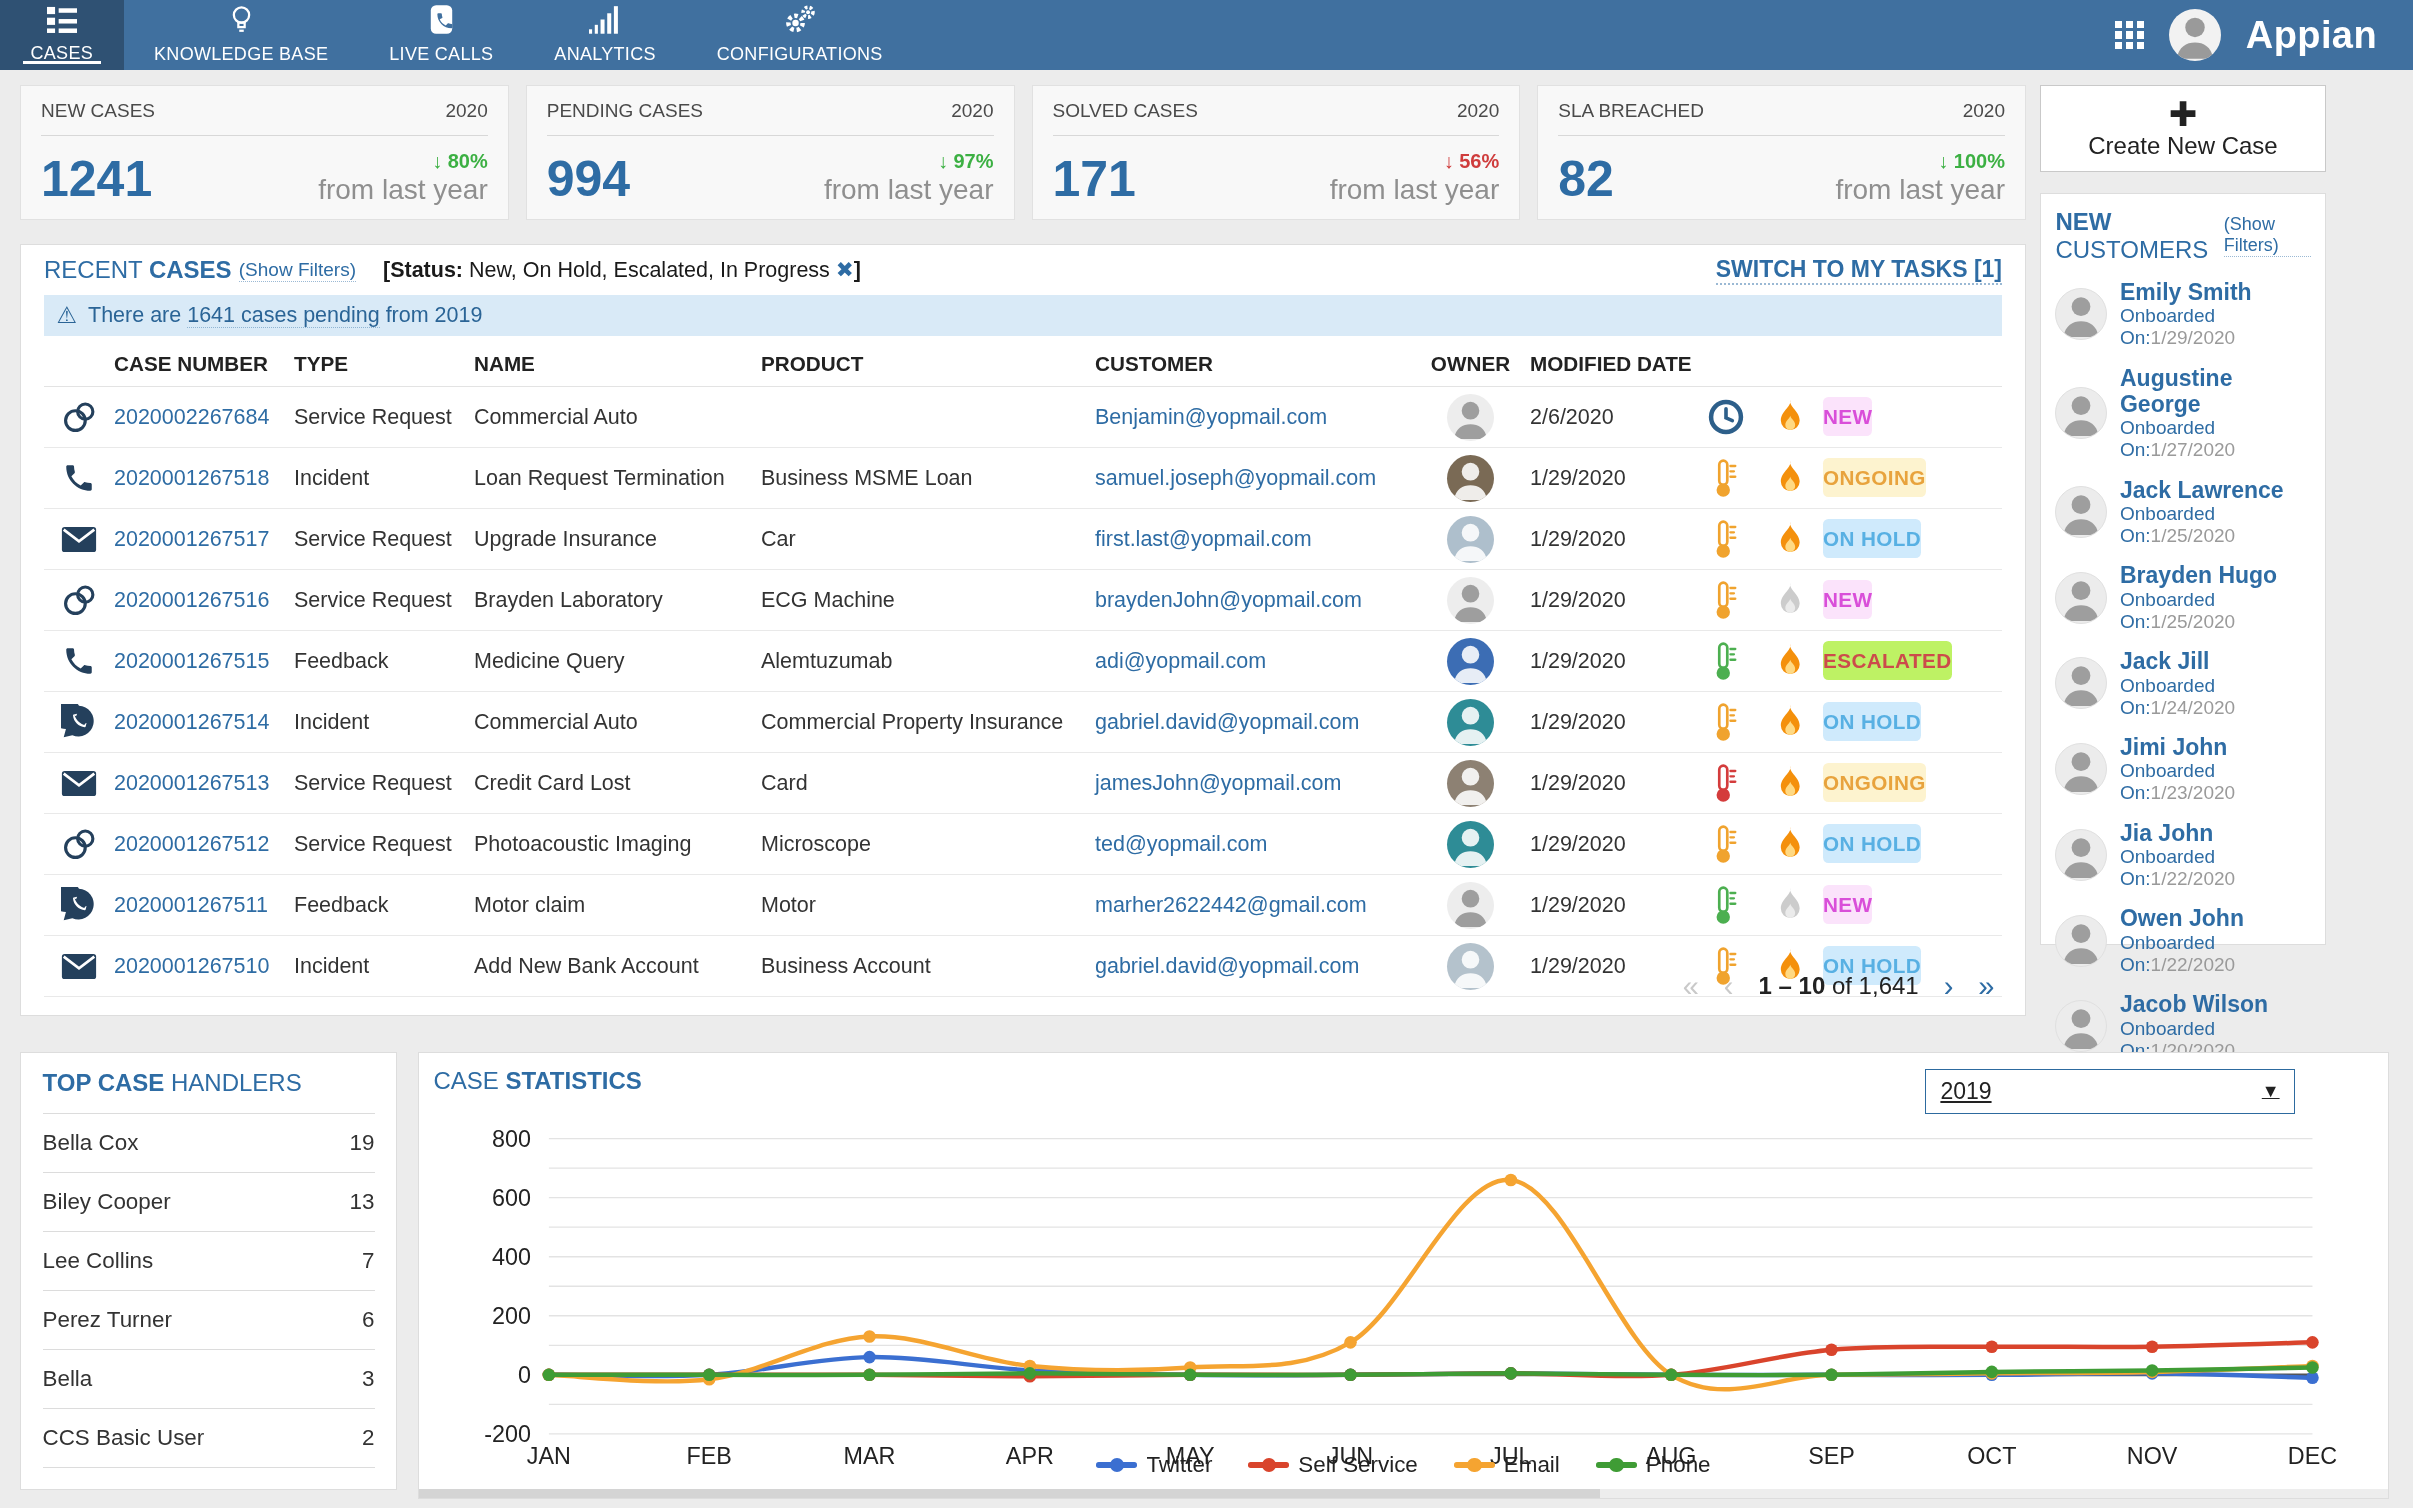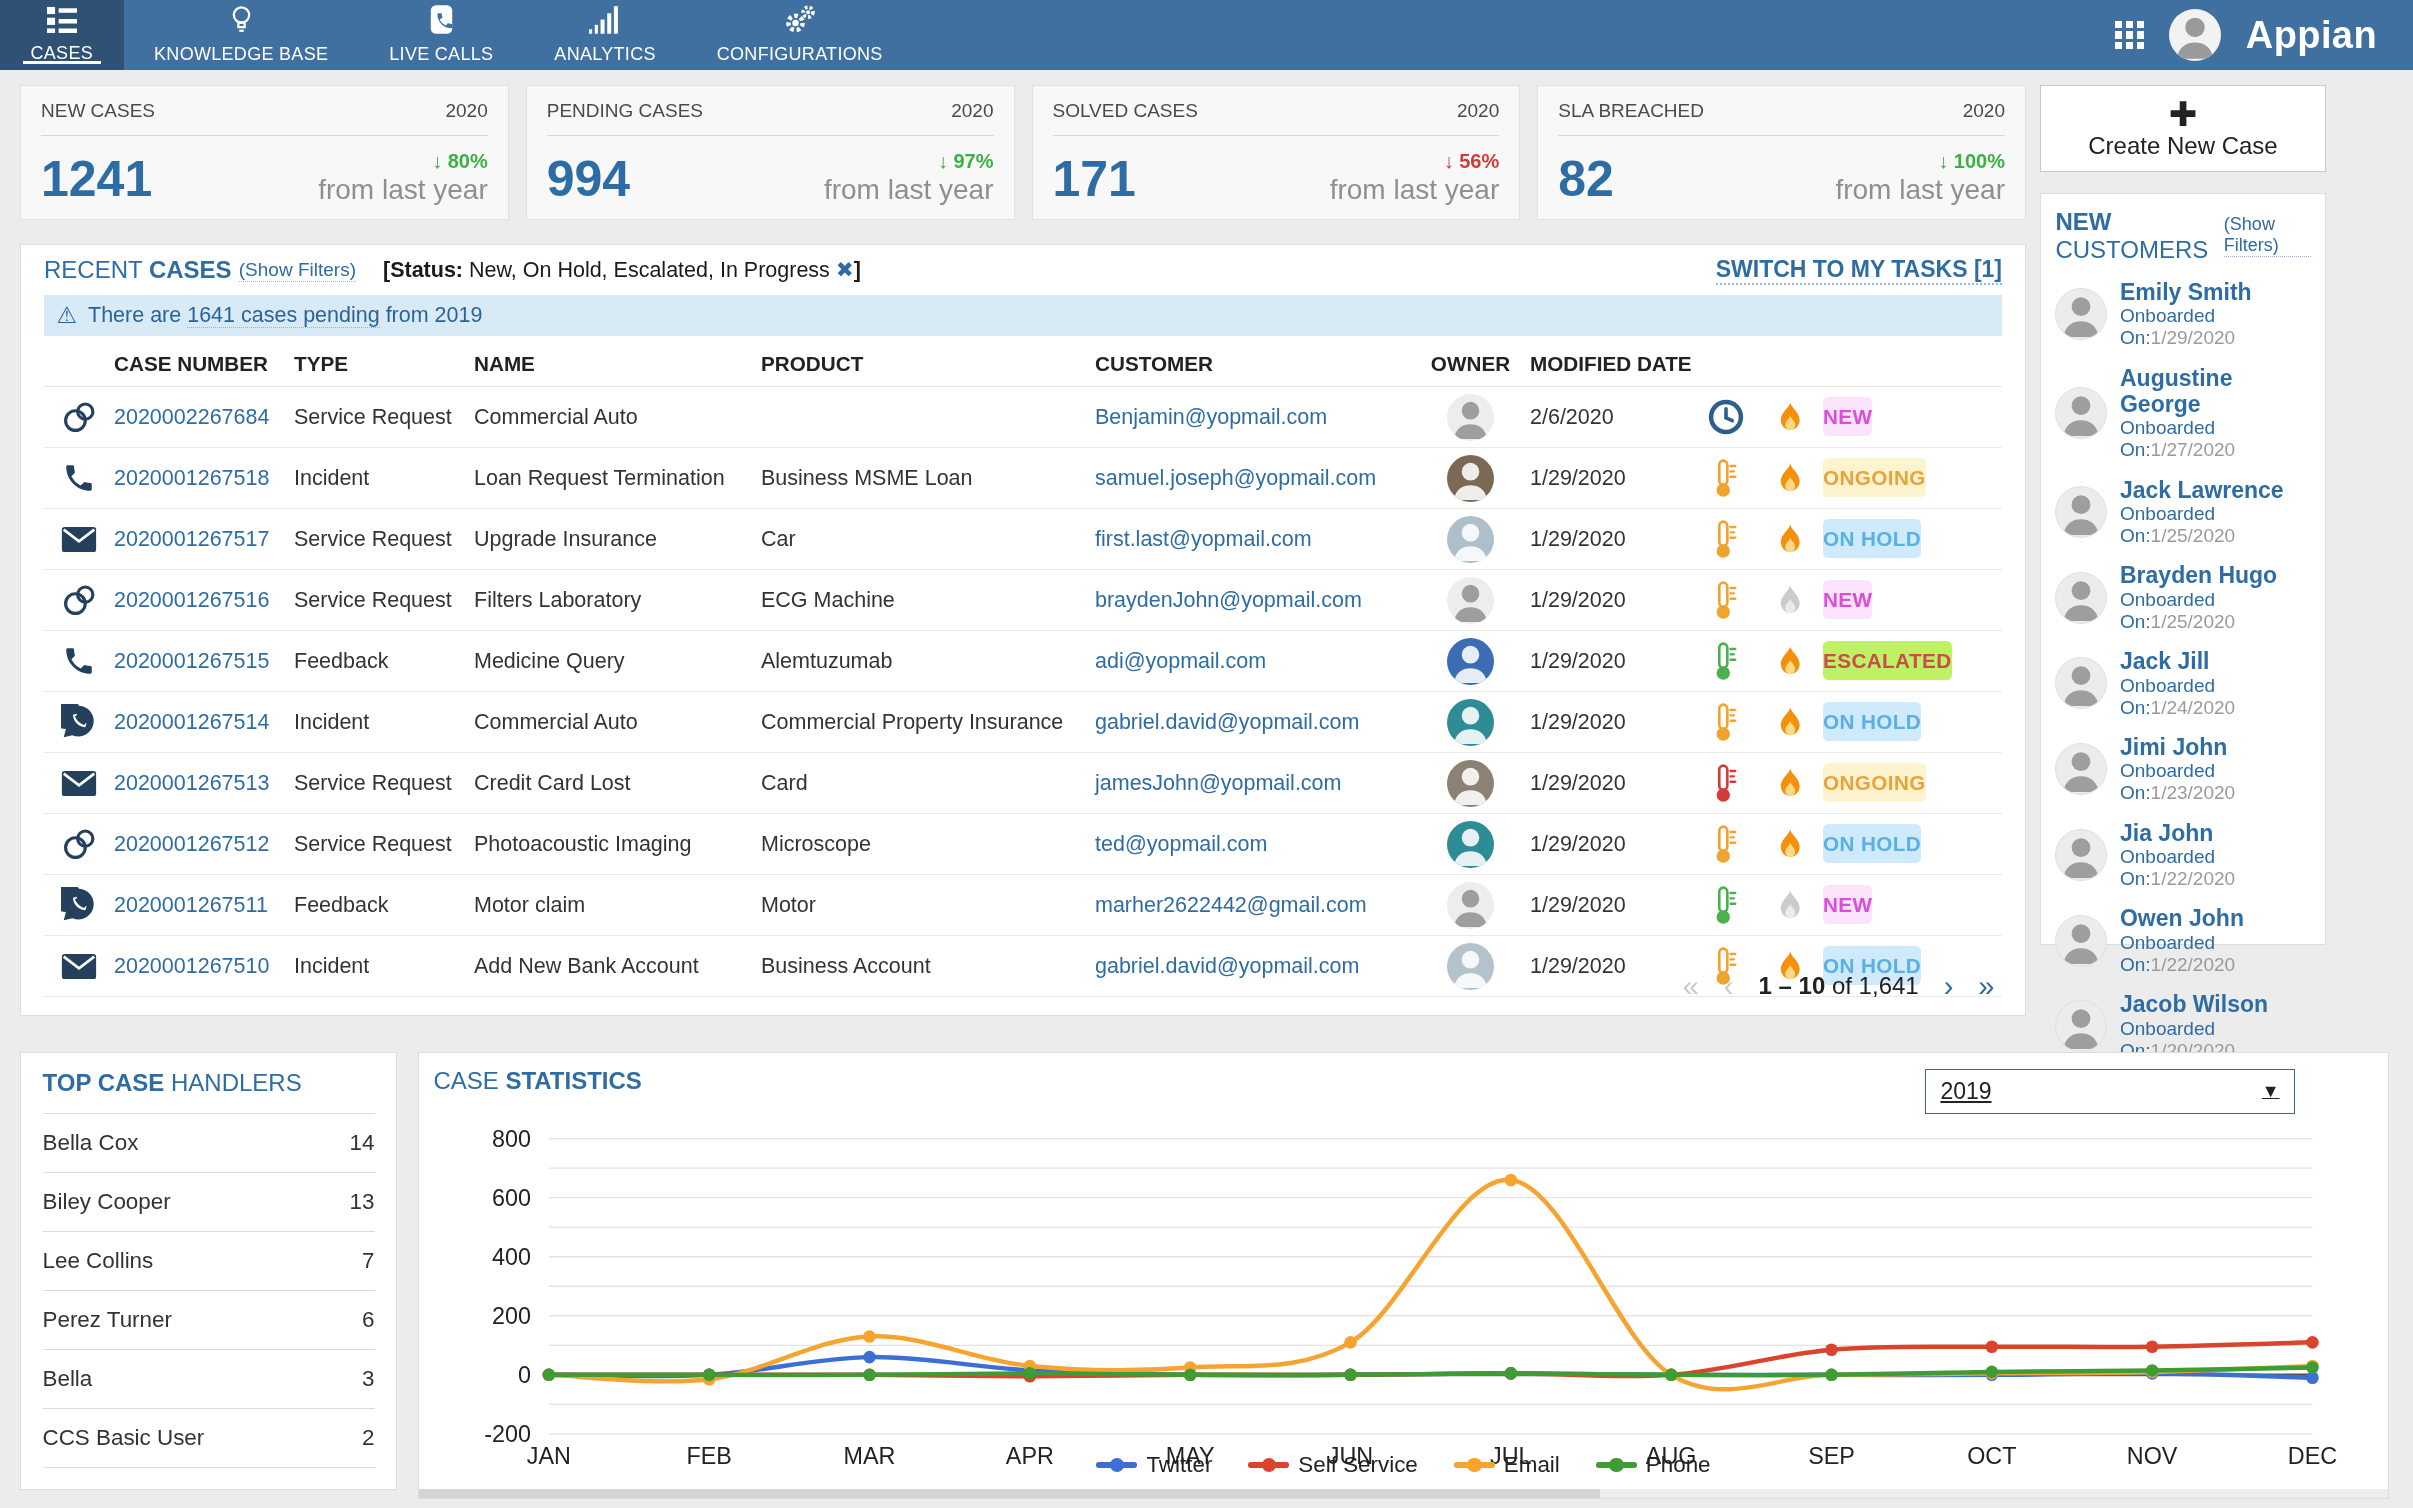--- a/index.html
+++ b/index.html
@@ -363,21 +363,21 @@
       </div>
       <div class="grid-row trow">
     <span class="cell-center">
           <svg width="38" height="34" viewBox="0 0 42 38">
             <circle cx="17" cy="23" r="11" fill="none" stroke="#24405c" stroke-width="3.5"></circle>
             <circle cx="28" cy="13" r="8.5" fill="none" stroke="#24405c" stroke-width="3.5"></circle>
           </svg>
         </span>
     <a class="case-link">2020001267516</a>
     <span>Service Request</span>
-    <span>Filters Laboratory</span>
+    <span>Brayden Laboratory</span>
     <span>ECG Machine</span>
     <a class="mail-link">braydenJohn@yopmail.com</a>
     <span>
           <span class="owner-avatar" style="background:#ededed">
             <svg viewBox="0 0 48 48" width="100%" height="100%">
               <circle cx="24" cy="17" r="9" fill="#9e9e9e"></circle>
               <path d="M7 46c2-11 9-15 17-15s15 4 17 15z" fill="#9e9e9e"></path>
             </svg>
           </span>
         </span>
@@ -782,21 +782,21 @@
     </span>
       </div>
     </div>
 </div>
 
 <div class="panel handlers-panel">
   <div class="handlers-title"><b>TOP CASE </b><span>HANDLERS</span></div>
   <div id="handlers-list">
       <div class="handler-row">
         <span>Bella Cox</span>
-        <span>14</span>
+        <span>19</span>
       </div>
       <div class="handler-row">
         <span>Biley Cooper</span>
         <span>13</span>
       </div>
       <div class="handler-row">
         <span>Lee Collins</span>
         <span>7</span>
       </div>
       <div class="handler-row">

